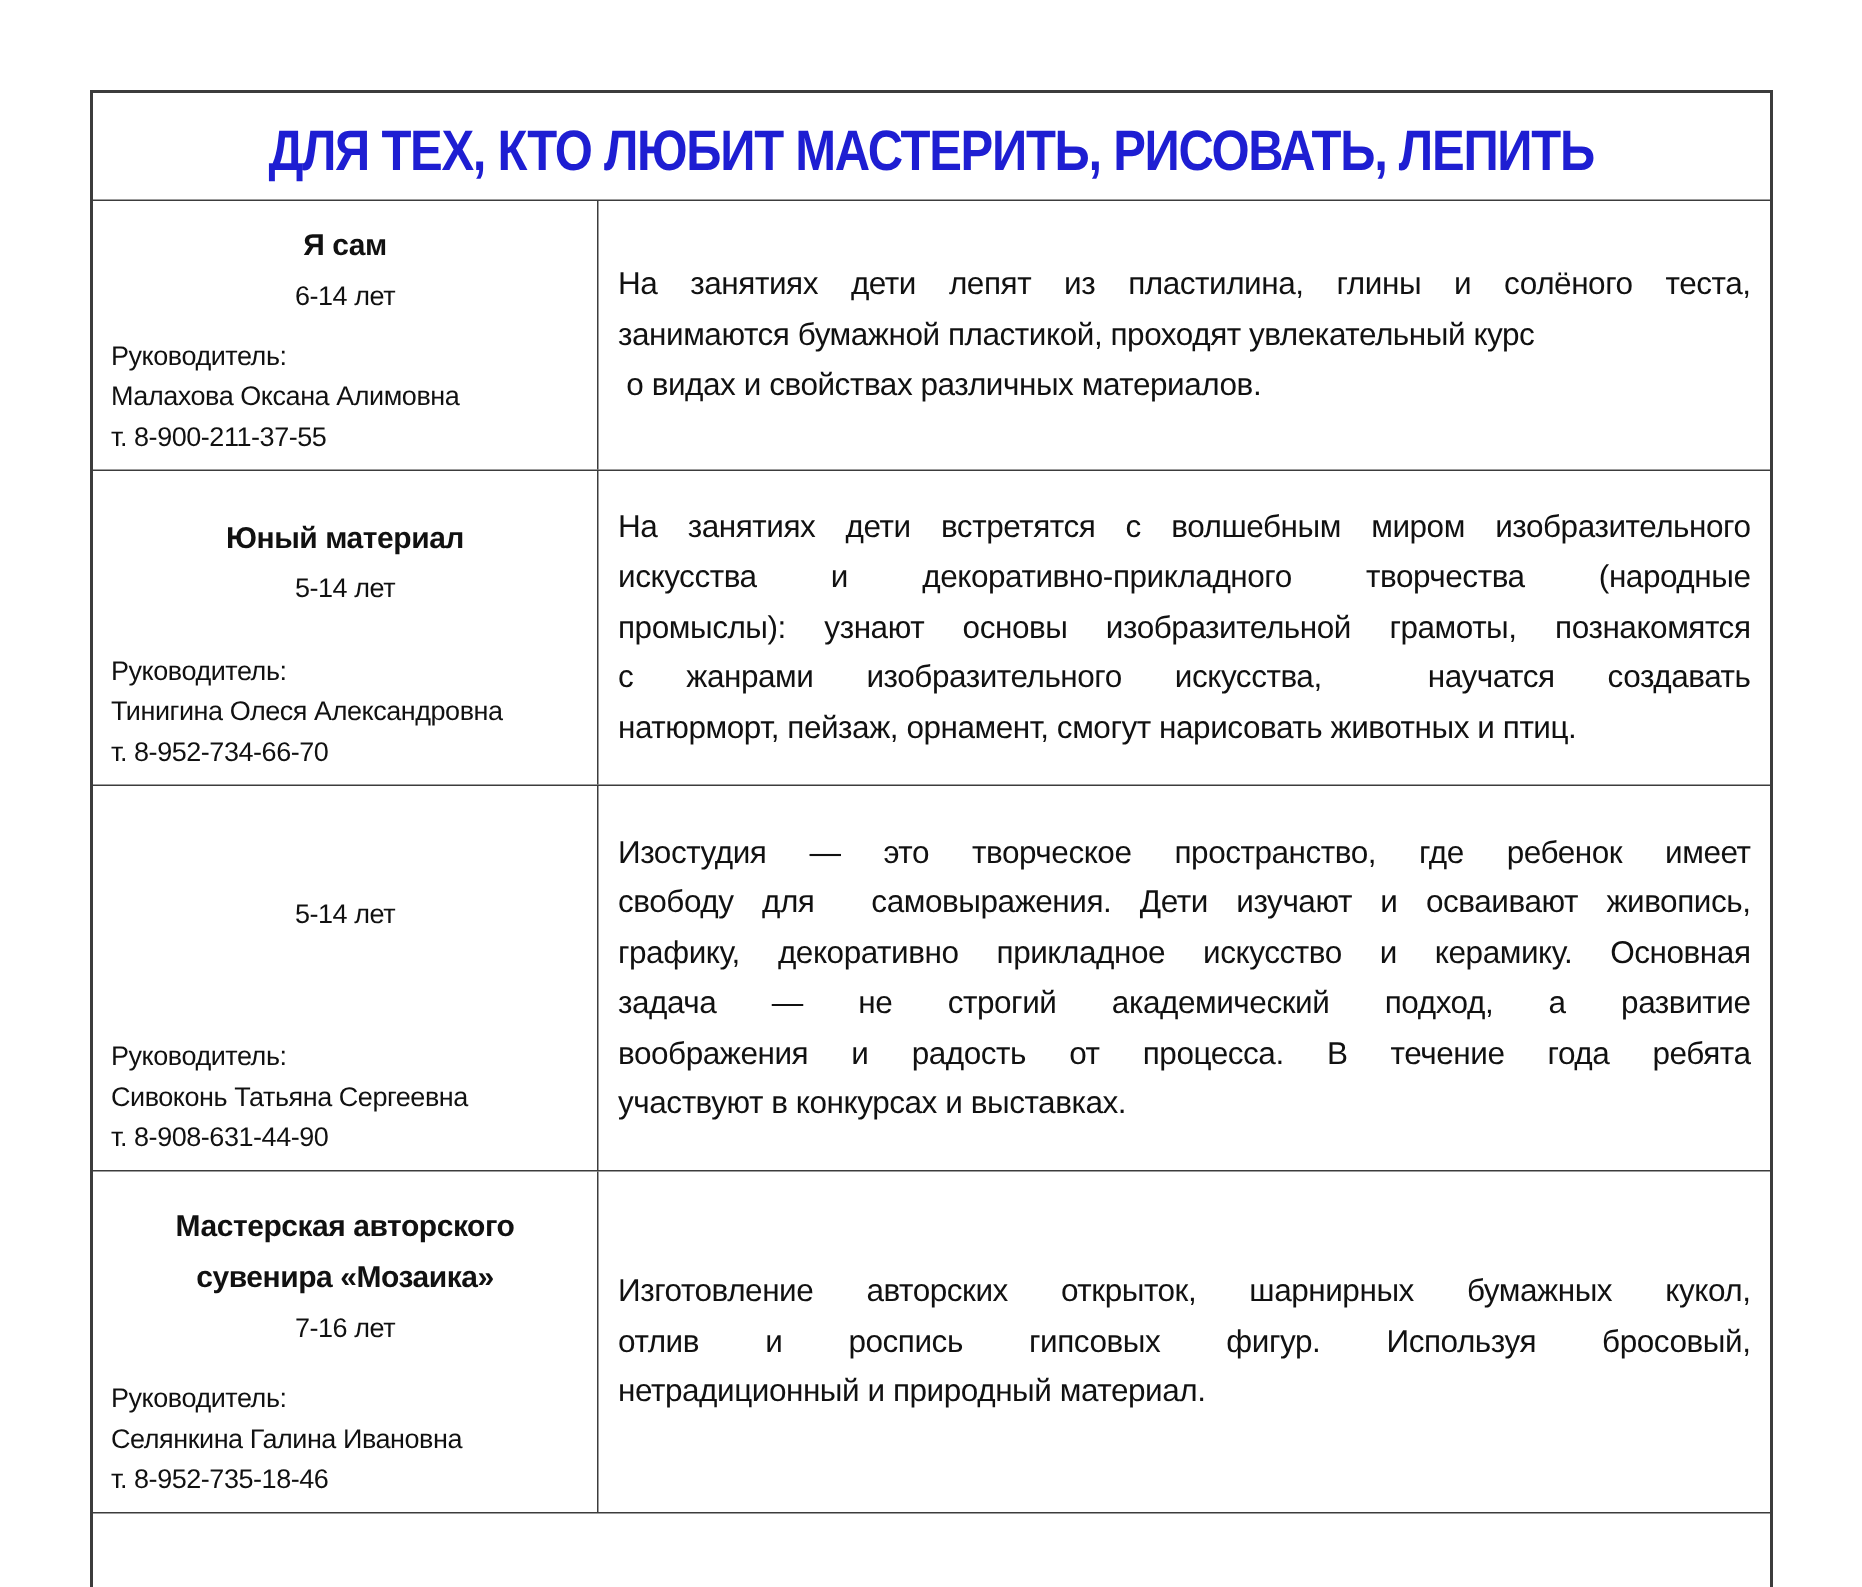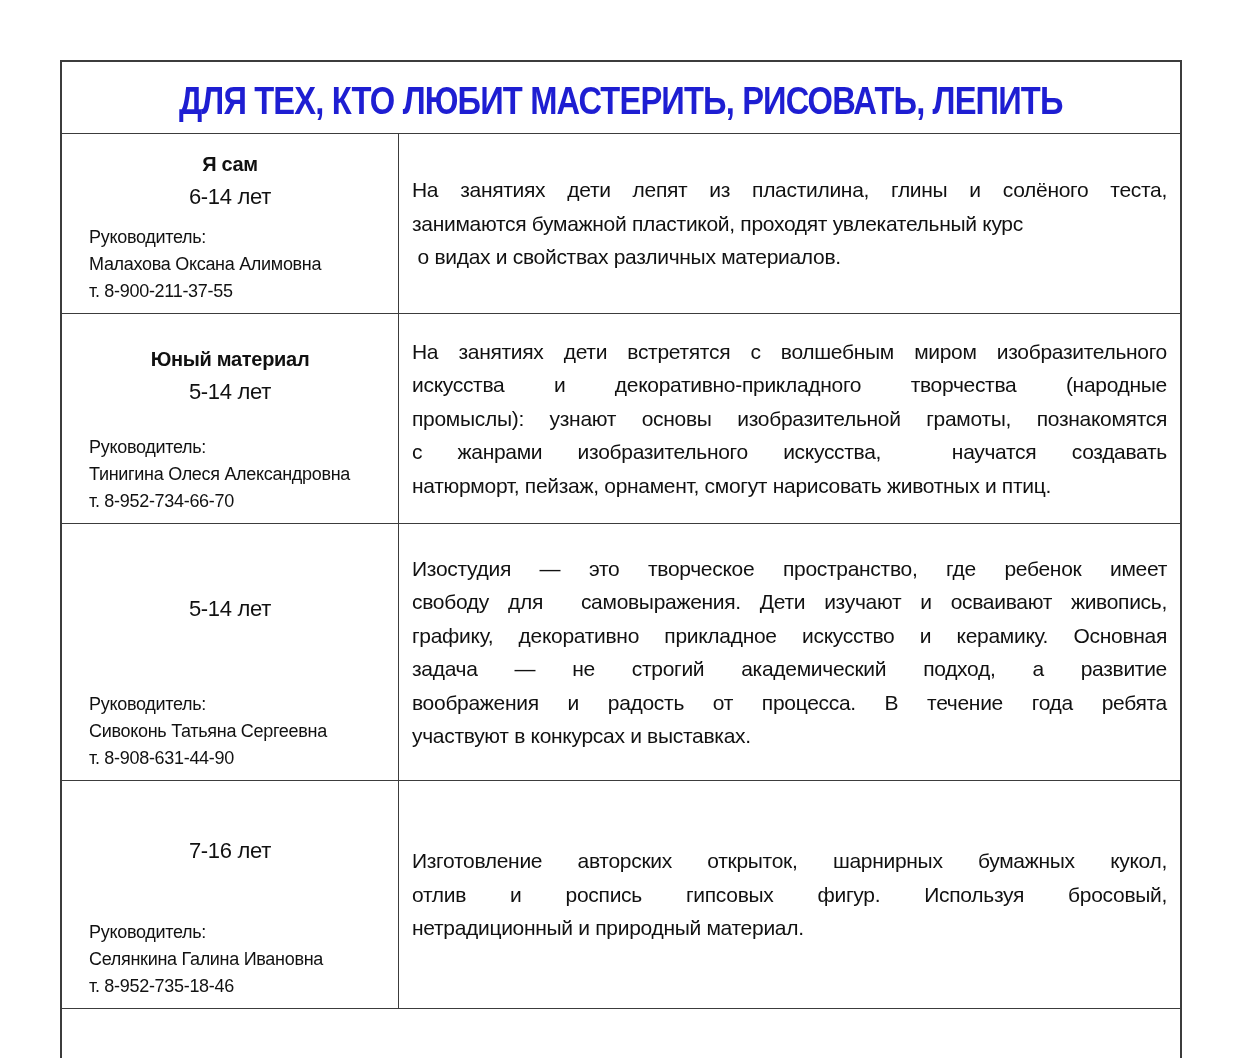--- a/index.html
+++ b/index.html
@@ -64,31 +64,30 @@
     text-align: center;
     padding: 6px 8px 4px 8px;
   }
   .club-name {
     font-weight: bold;
     font-size: 20px;
     line-height: 34px;
     letter-spacing: -0.3px;
   }
   .club-age {
-    font-size: 22px;
+    font-size: 18px;
     line-height: 32px;
     letter-spacing: -0.3px;
   }
   .leader {
     flex: 0 0 auto;
     padding: 0 8px 8px 12px;
     font-size: 18px;
     line-height: 27px;
     letter-spacing: -0.3px;
-    margin-left: 15px;
   }
   .cell-right {
     box-sizing: border-box;
     display: flex;
     flex-direction: column;
     justify-content: center;
     padding: 10px 13px;
   }
   .desc {
     font-size: 21px;
@@ -181,20 +180,24 @@
           <div class="desc-line fill">задача — не строгий академический подход, а развитие</div>
           <div class="desc-line fill">воображения и радость от процесса. В течение года ребята</div>
           <div class="desc-line">участвуют в конкурсах и выставках.</div>
         </div>
     </div>
   </div>
 
   <div class="row row-3">
     <div class="cell-left">
       <div class="club-head">
+        <div class="club-name">
+            <div>Мастерская авторского</div>
+            <div>сувенира «Мозаика»</div>
+          </div>
         <div class="club-age">7-16 лет</div>
       </div>
       <div class="leader">
         <div>Руководитель:</div>
         <div>Селянкина Галина Ивановна</div>
         <div>т. 8-952-735-18-46</div>
       </div>
     </div>
     <div class="cell-right">
       <div class="desc">

